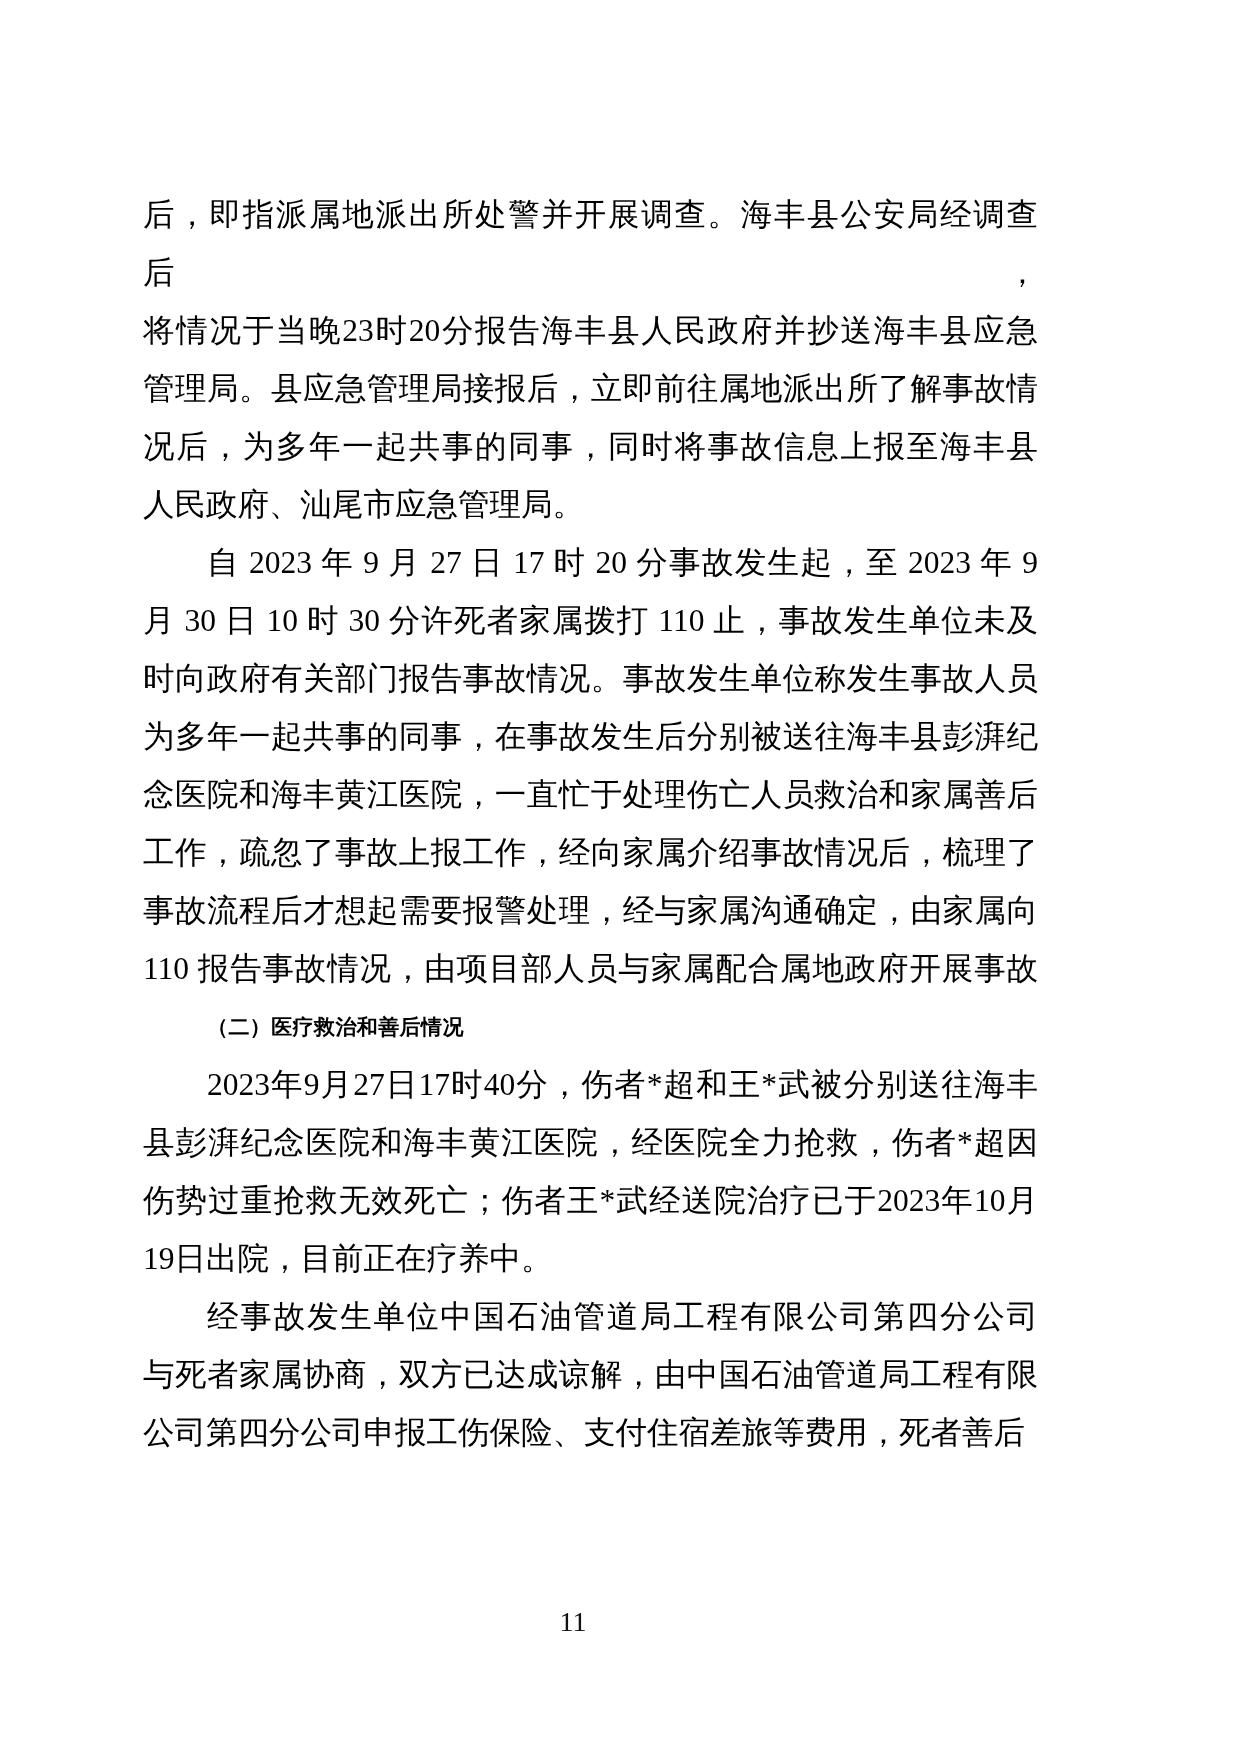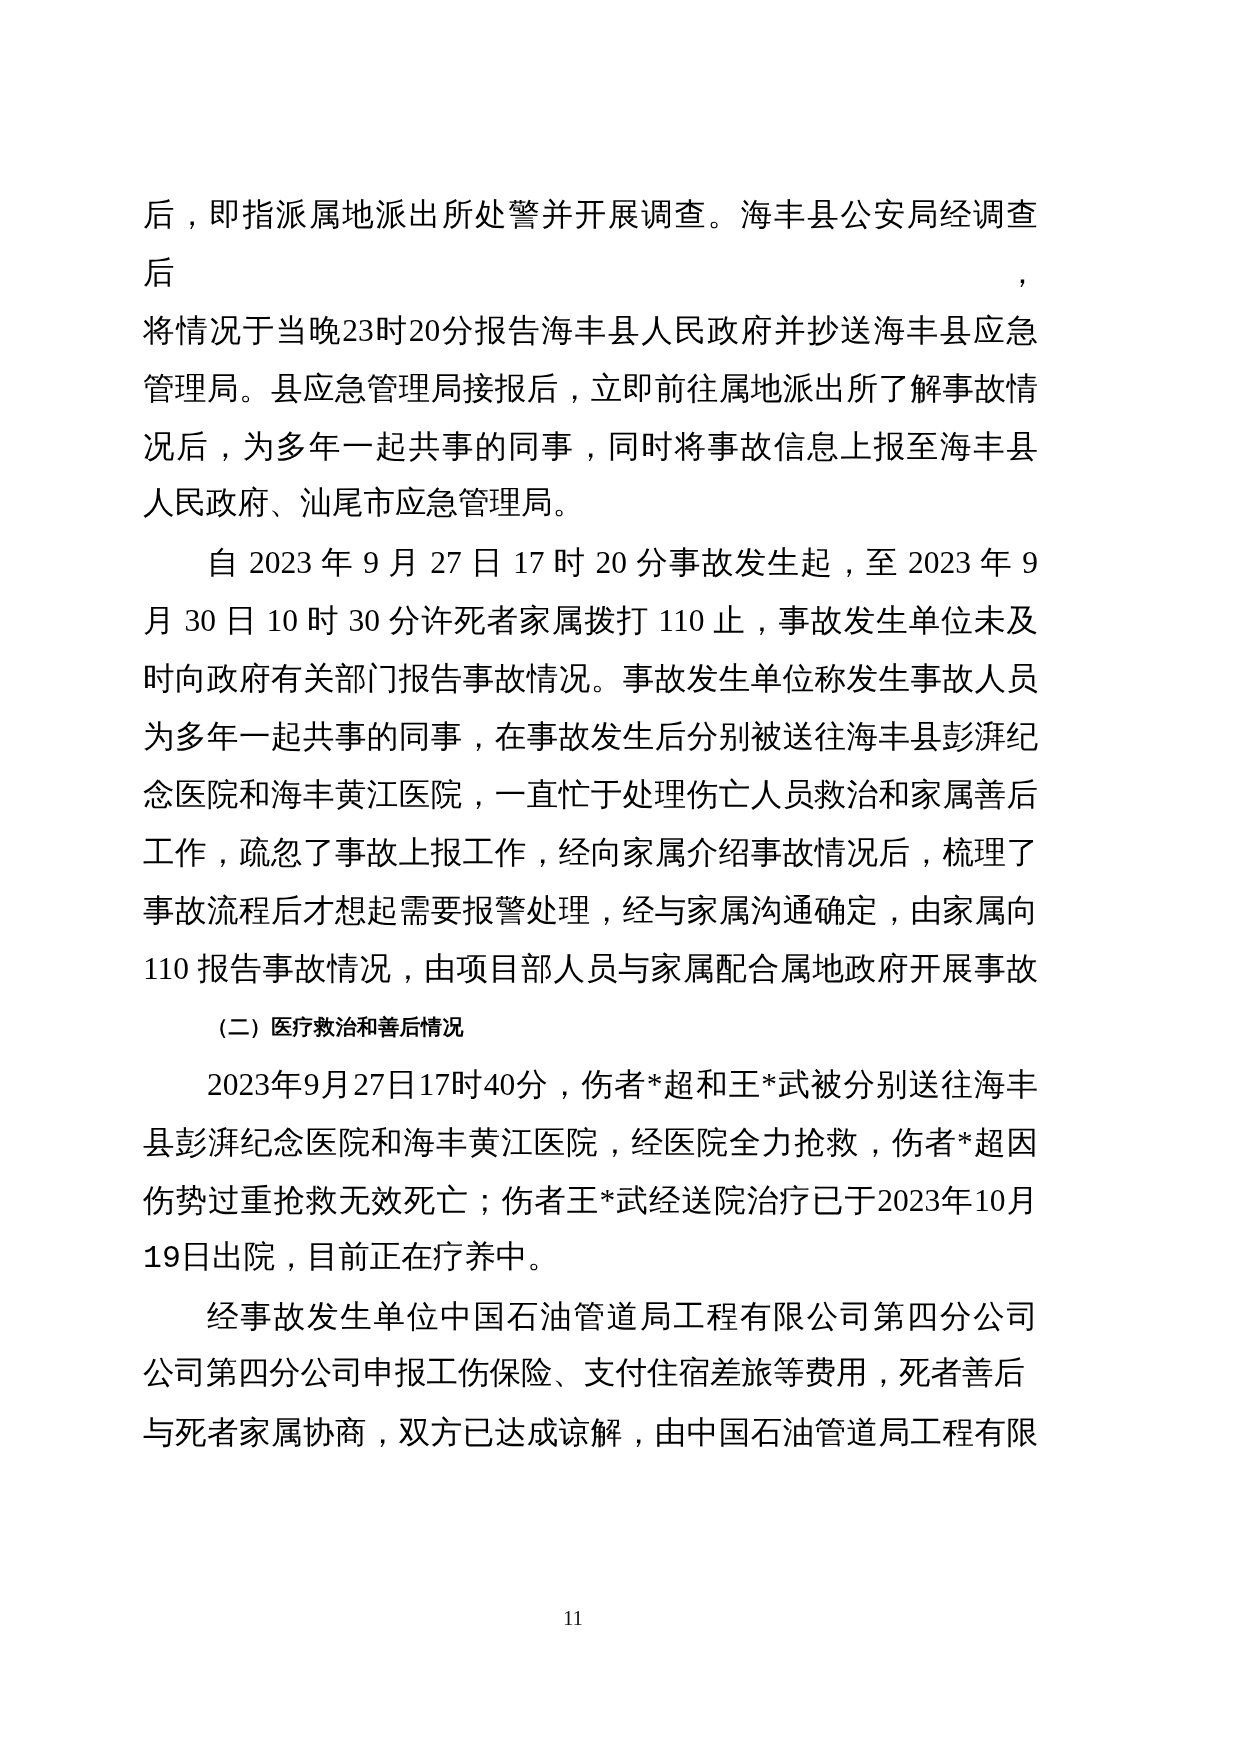--- a/index.html
+++ b/index.html
@@ -42,36 +42,35 @@
     font-weight: 700;
     text-indent: 64px;
     letter-spacing: 0.4px;
   }
   .page-number {
     position: absolute;
     left: 0;
     right: 12px;
     top: 1606px;
     text-align: center;
-    font-size: 21px;
+    font-size: 28px;
     font-family: "Liberation Serif", "DejaVu Serif", serif;
     color: #111111;
   }
   
   .linebox {
     display: block;
     text-align: justify;
     text-align-last: justify;
     font-size: 31.5px;
     line-height: 58px;
     letter-spacing: 0;
   }
   .linebox.last {
     text-align-last: left;
-    font-family: Liberation Mono, monospace;
   }
   .linebox.indent {
     text-indent: 64px;
   }
 </style>
 </head>
 <body>
 
 <div class="page">
   <div class="content" id="doc-content">
@@ -94,18 +93,18 @@
       </div>
       <div class="heading">（二）医疗救治和善后情况</div>
       <div class="para">
         <span class="linebox indent">2023年9月27日17时40分，伤者*超和王*武被分别送往海丰</span>
         <span class="linebox">县彭湃纪念医院和海丰黄江医院，经医院全力抢救，伤者*超因</span>
         <span class="linebox">伤势过重抢救无效死亡；伤者王*武经送院治疗已于2023年10月</span>
         <span class="linebox last">19日出院，目前正在疗养中。</span>
       </div>
       <div class="para">
         <span class="linebox indent">经事故发生单位中国石油管道局工程有限公司第四分公司</span>
+        <span class="linebox">与死者家属协商，双方已达成谅解，由中国石油管道局工程有限</span>
         <span class="linebox last">公司第四分公司申报工伤保险、支付住宿差旅等费用，死者善后</span>
-        <span class="linebox">与死者家属协商，双方已达成谅解，由中国石油管道局工程有限</span>
       </div>
     </div>
   <div class="page-number">11</div>
 </div>
 
 </body></html>

